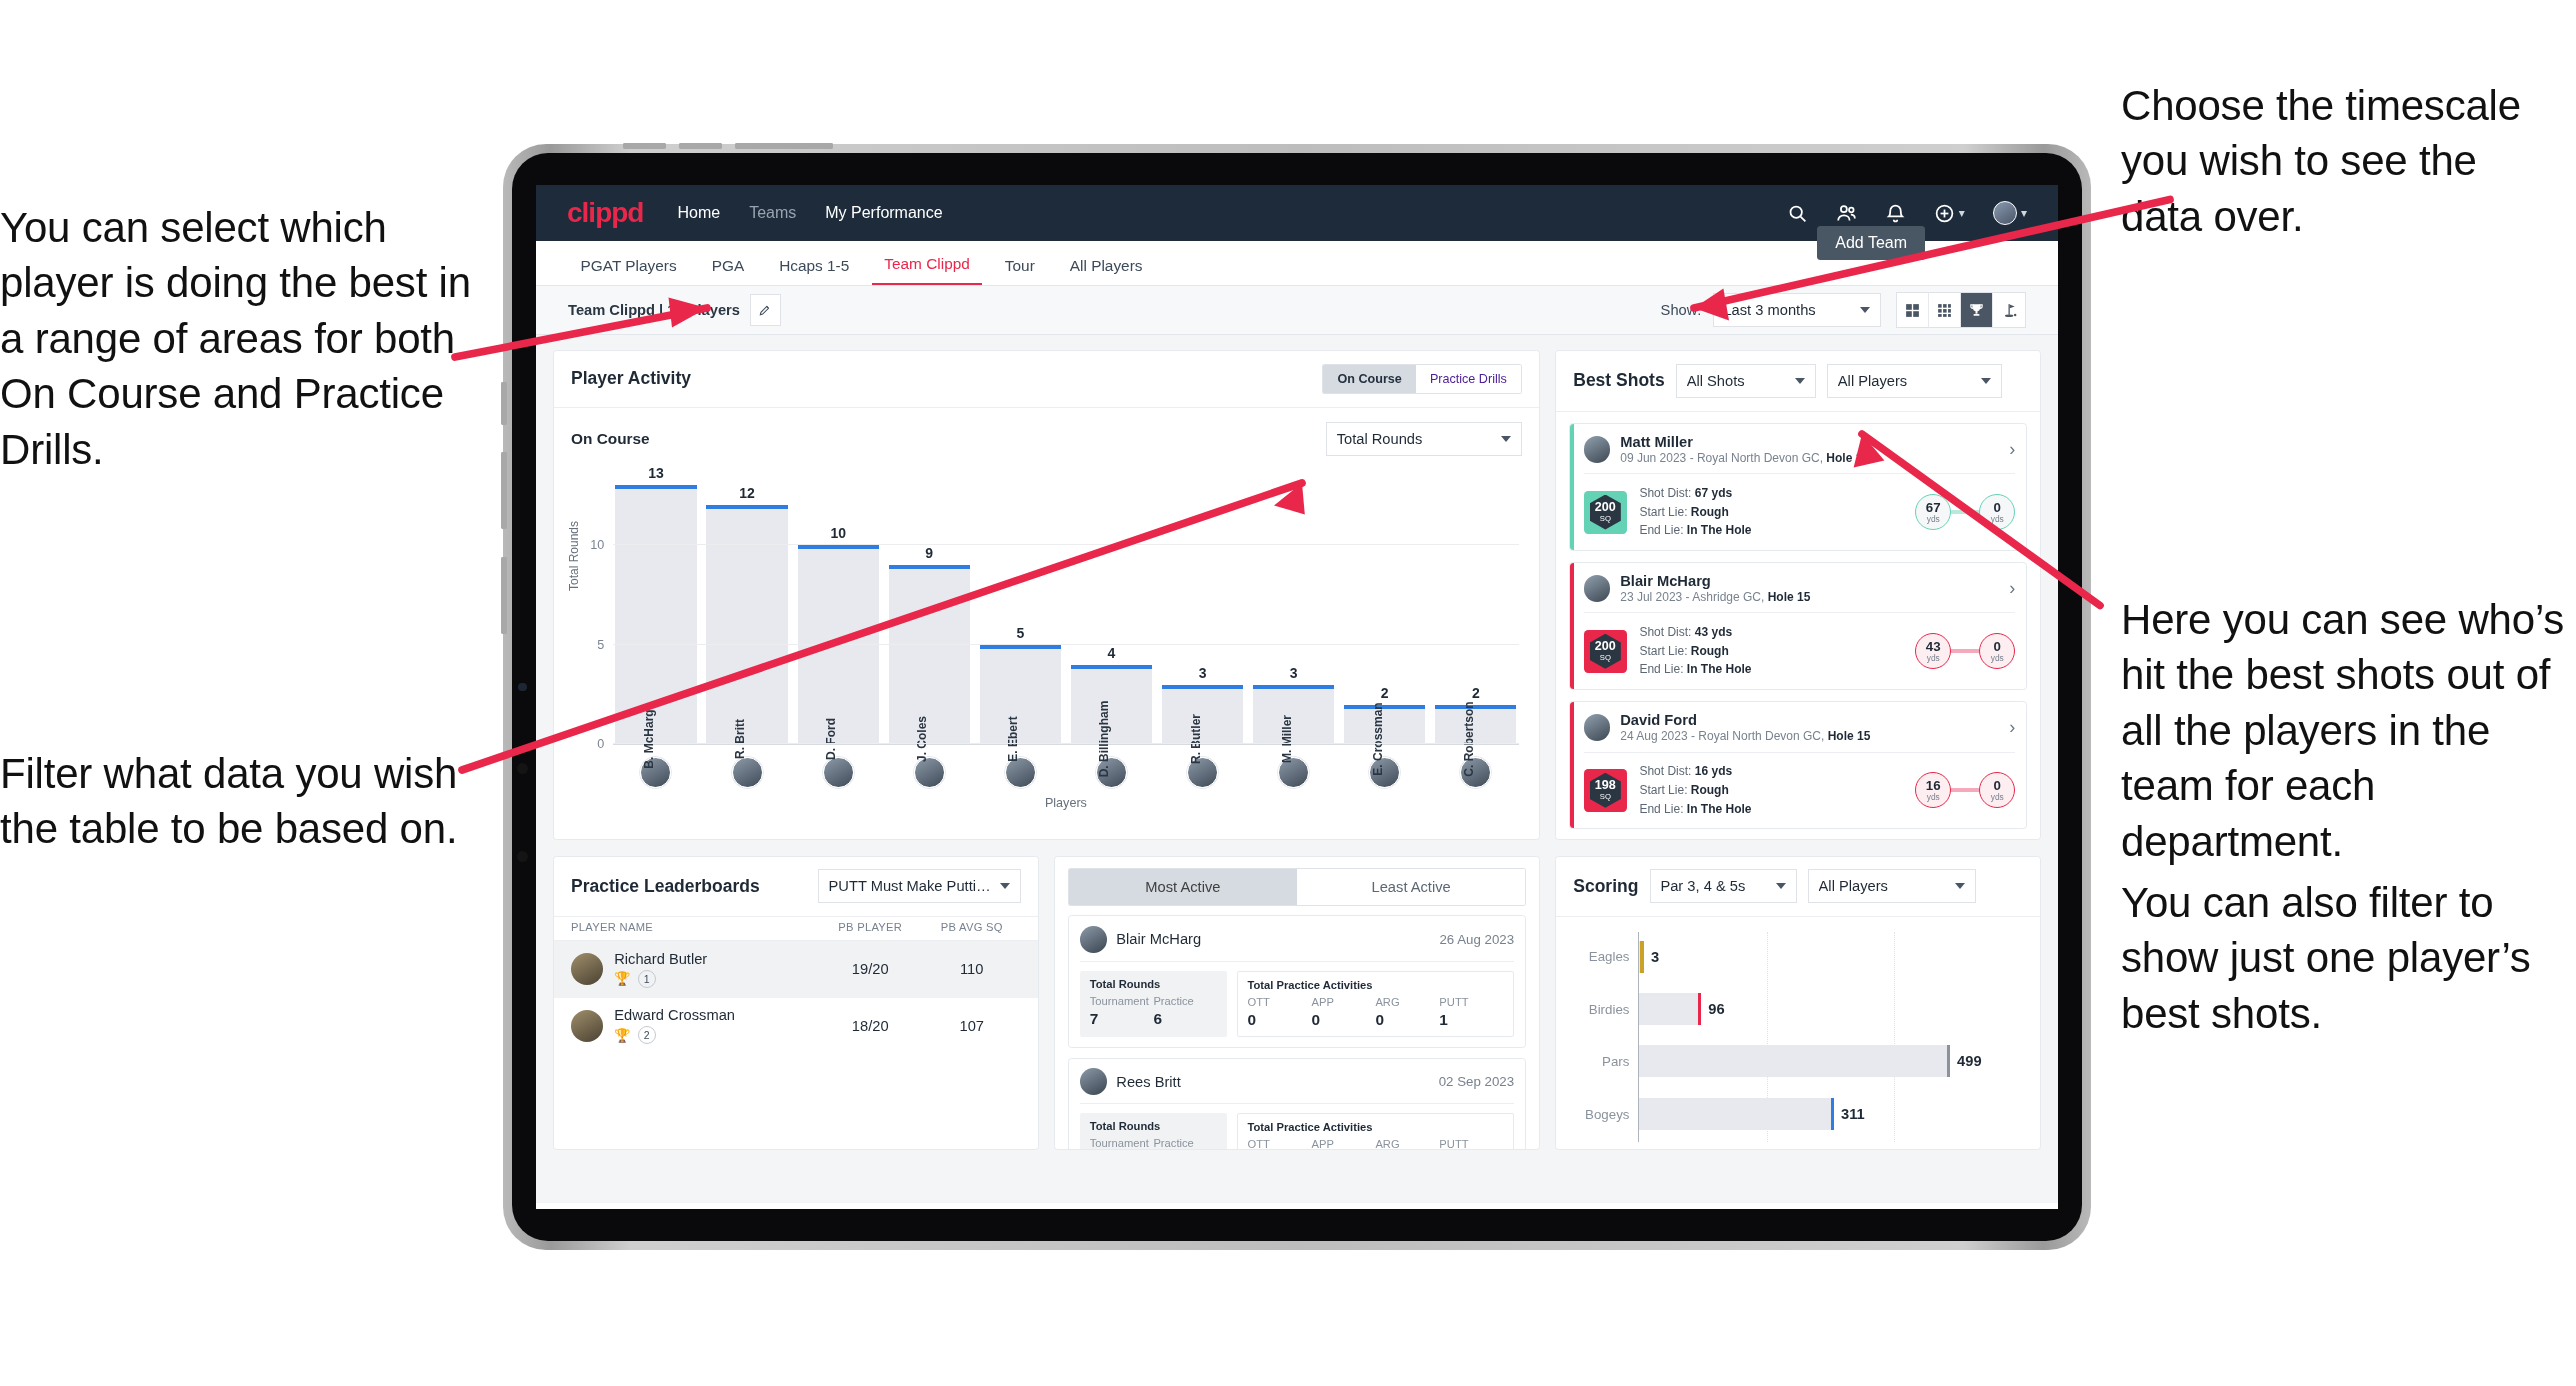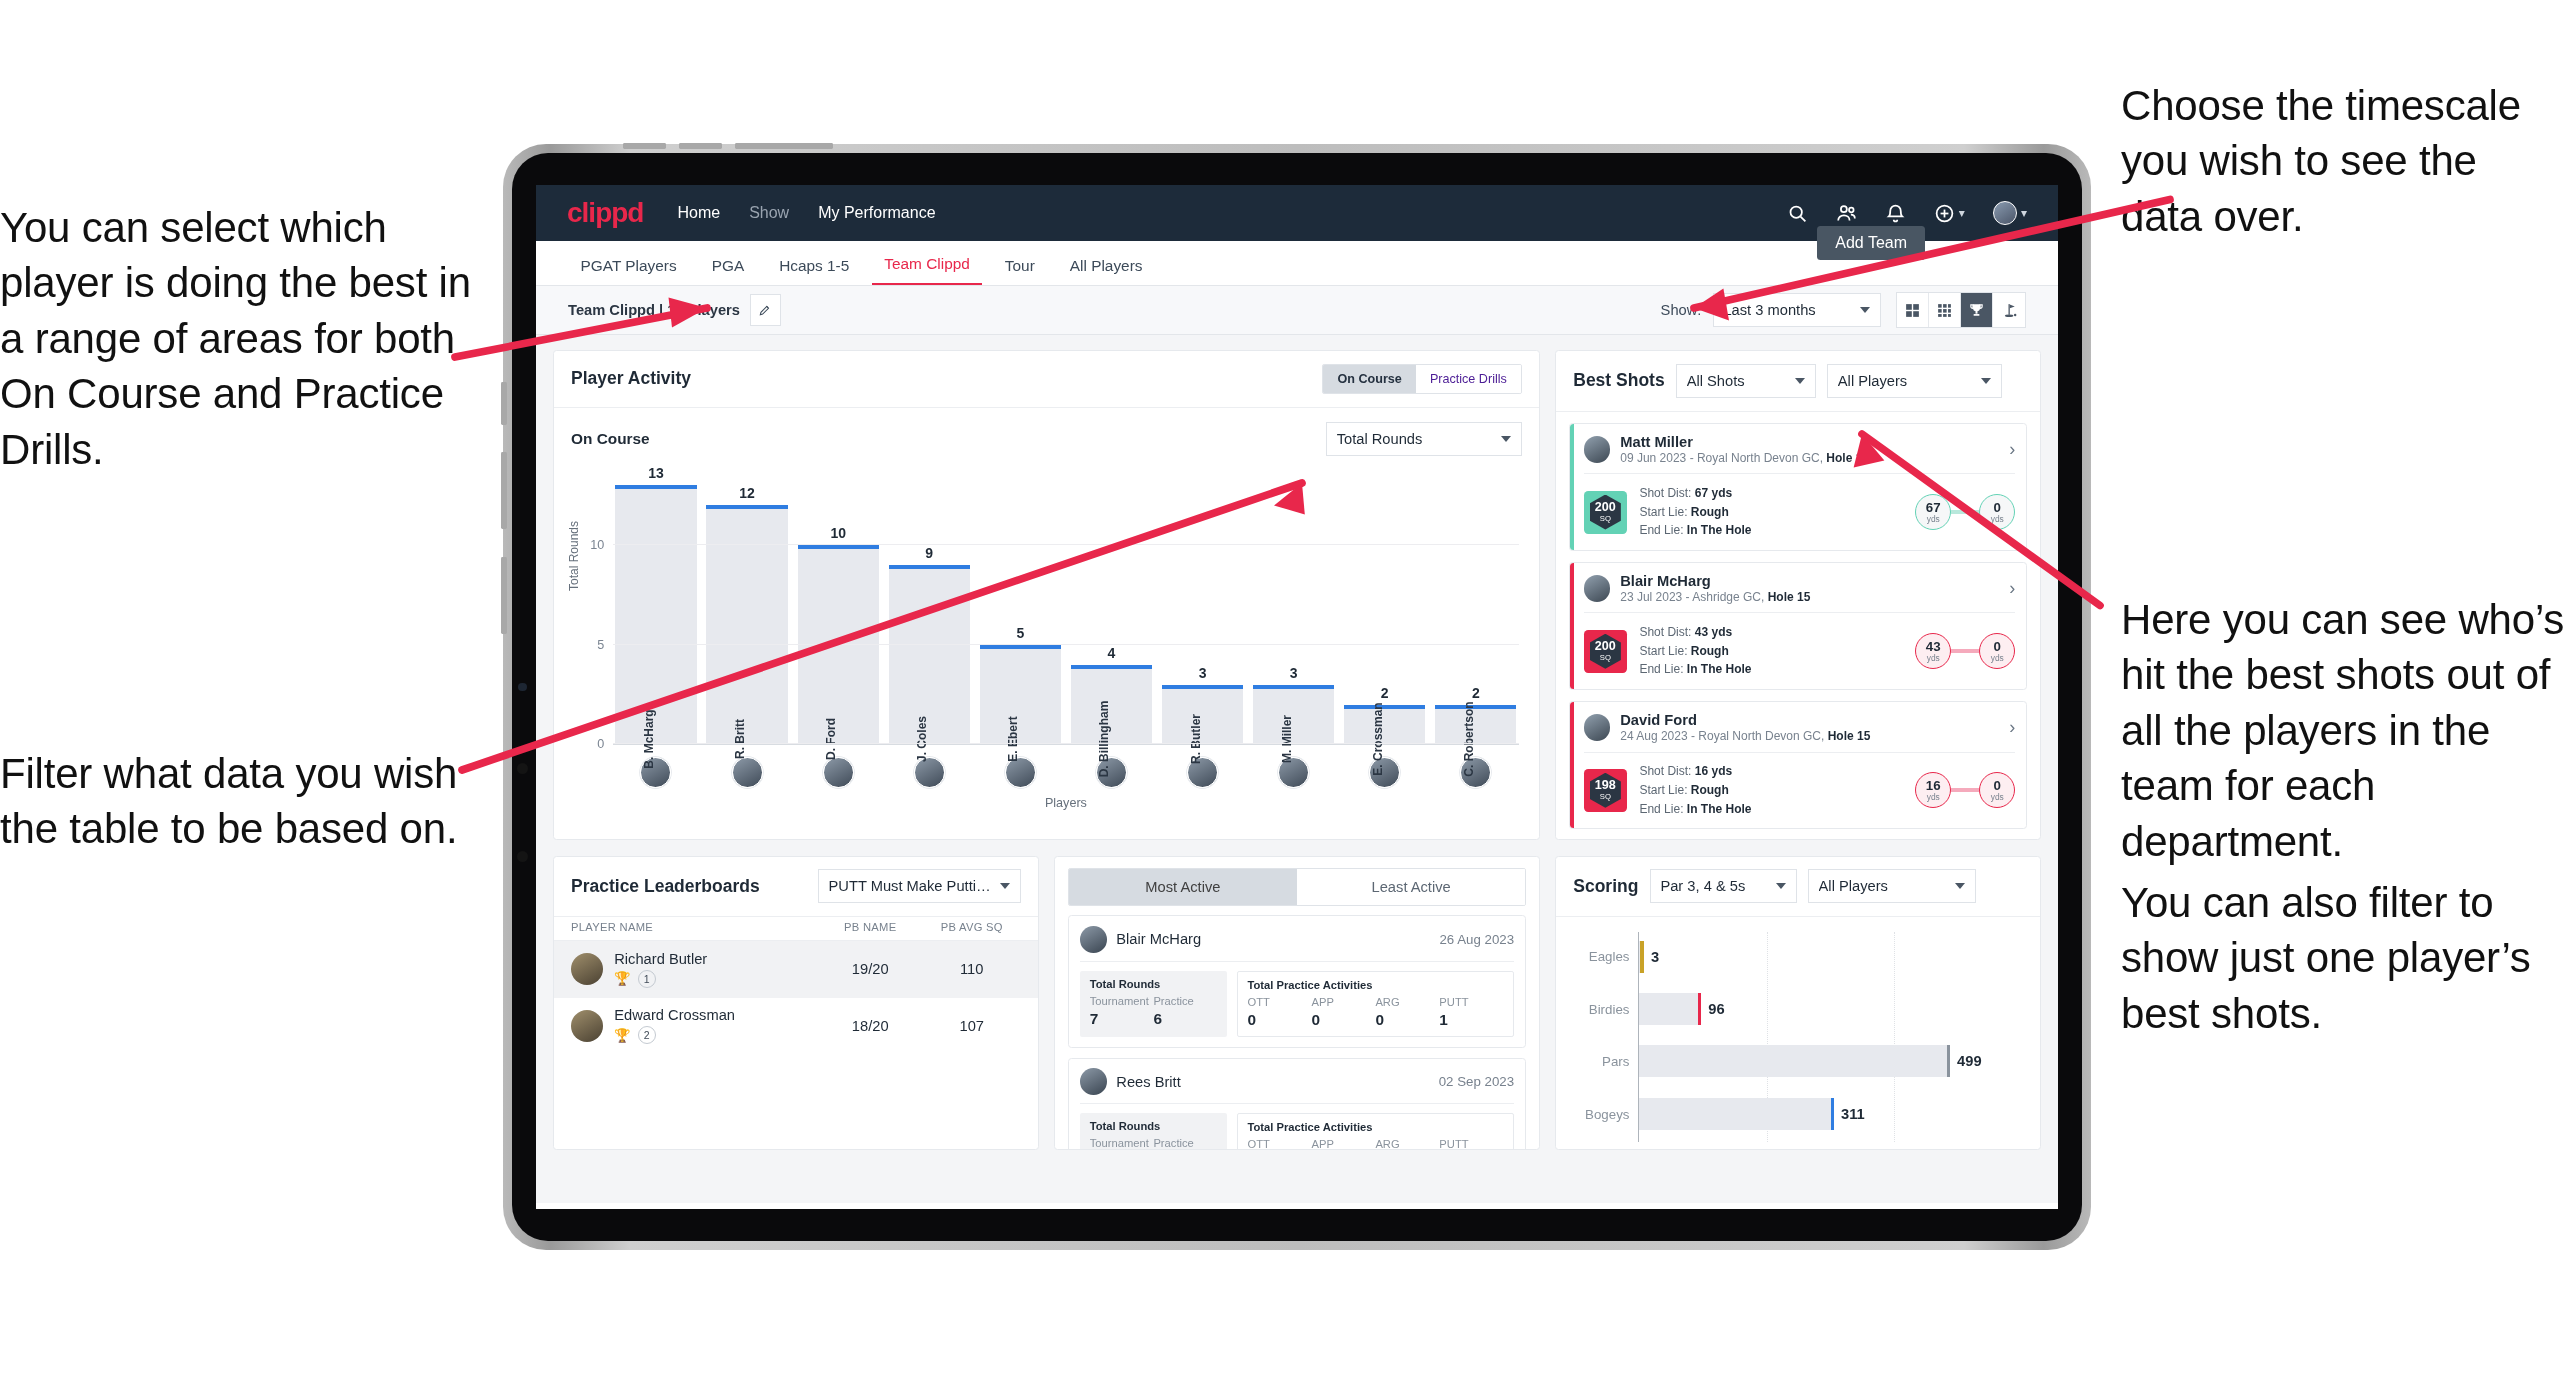--- a/index.html
+++ b/index.html
@@ -324,21 +324,21 @@
   <div class="tab-cam"></div>
   <div class="tab-cam2"></div>
   <div class="tab-cam3"></div>
 
   <div class="tab-screen">
 
     <div class="topnav">
       <div class="brand">clippd</div>
       <div class="topnav-links">
         <div class="topnav-link">Home</div>
-        <div class="topnav-link dim">Show</div>
+        <div class="topnav-link dim">Teams</div>
         <div class="topnav-link">My Performance</div>
       </div>
       <div class="topnav-spacer"></div>
       <div class="topnav-icons">
         <span class="ic">
           <svg viewBox="0 0 24 24" fill="none" stroke="#ffffff" stroke-width="2">
               <circle cx="10.5" cy="10.5" r="6.5"></circle>
               <line x1="15.5" y1="15.5" x2="21" y2="21"></line>
             </svg>
         </span>
@@ -692,21 +692,21 @@
         <div class="card-head">
           <div class="card-title">Practice Leaderboards</div>
           <div class="ch-spacer"></div>
           <div class="select-box" style="width:203px;">
             <span class="sel-text">PUTT Must Make Putting ...</span>
             <span class="chevd"></span>
           </div>
         </div>
         <div class="pl-head">
           <div class="pl-c1">PLAYER NAME</div>
-          <div class="pl-c2">PB NAME</div>
+          <div class="pl-c2">PB PLAYER</div>
           <div class="pl-c3">PB AVG SQ</div>
         </div>
         <div id="pl-rows">
             <div class="pl-row hl">
               <div class="pl-player">
                 <div class="pl-av"></div>
                 <div>
                   <div class="pl-nm">Richard Butler</div>
                   <div class="pl-badge">
                     <span class="trophy gold">🏆</span>

